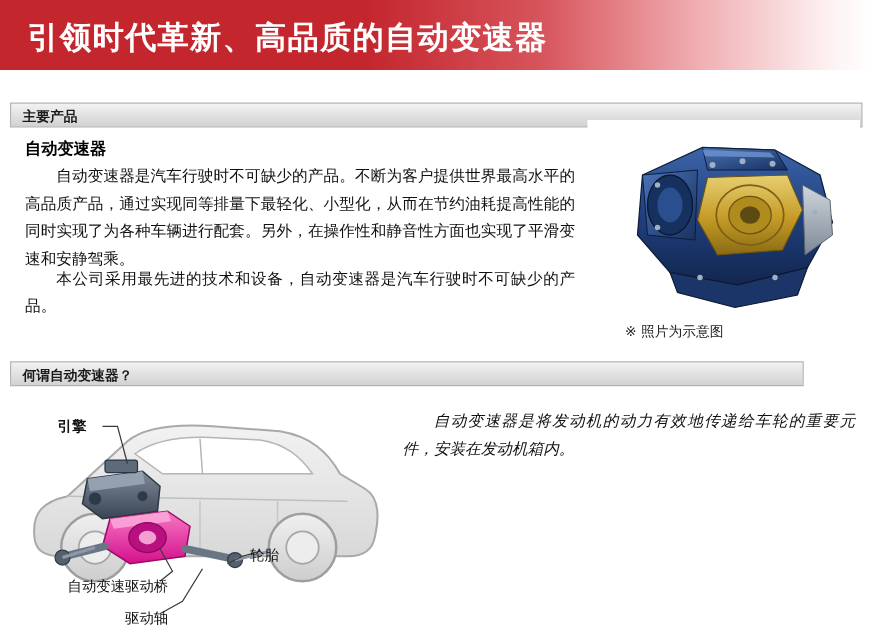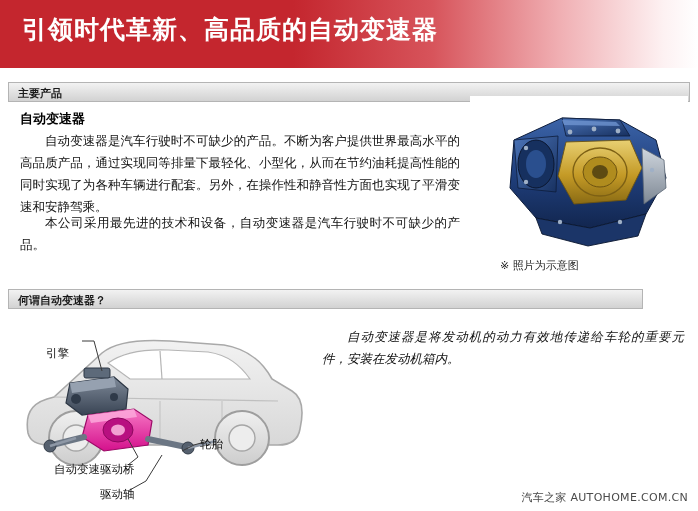--- a/index.html
+++ b/index.html
@@ -20,21 +20,21 @@
     height: 511px;
     background: #ffffff;
   }
 
   
   .banner {
     position: absolute;
     left: 0;
     top: 0;
     width: 698px;
-    height: 68px;
+    height: 56px;
     background: linear-gradient(to right, #c4262e 0%, #c4262e 42%, #d7545b 62%, #f0aeb2 80%, #fdf1f2 95%, #ffffff 100%);
   }
   .banner-title {
     position: absolute;
     left: 22px;
     top: 13px;
     font-size: 25px;
     font-weight: bold;
     color: #ffffff;
     letter-spacing: 1px;
@@ -135,21 +135,21 @@
     width: 305px;
     height: 195px;
   }
   .diagram svg { display: block; }
   .callout {
     position: absolute;
     font-size: 11.5px;
     color: #111111;
     white-space: nowrap;
   }
-  #callout-engine { left: 46px; top: 346px; }
+  #callout-engine { left: 46px; top: 334px; font-weight: bold; }
   #callout-tire   { left: 200px; top: 437px; }
   #callout-axle   { left: 54px; top: 462px; }
   #callout-shaft  { left: 100px; top: 487px; }
 
   
   .watermark {
     position: absolute;
     right: 10px;
     bottom: 6px;
     font-size: 11px;
@@ -302,15 +302,14 @@
       <path d="M118 160 L128 152 L118 134" stroke="#3a3a3a" stroke-width="1" fill="none"></path>
       <path d="M118 186 L136 176 L152 150" stroke="#3a3a3a" stroke-width="1" fill="none"></path>
     </svg>
   </div>
 
   <div class="callout" id="callout-engine">引擎</div>
   <div class="callout" id="callout-tire">轮胎</div>
   <div class="callout" id="callout-axle">自动变速驱动桥</div>
   <div class="callout" id="callout-shaft">驱动轴</div>
 
-  <div class="watermark">汽车之家 AUTOHOME.COM.CN</div>
 
 </div>
 
 </body></html>

